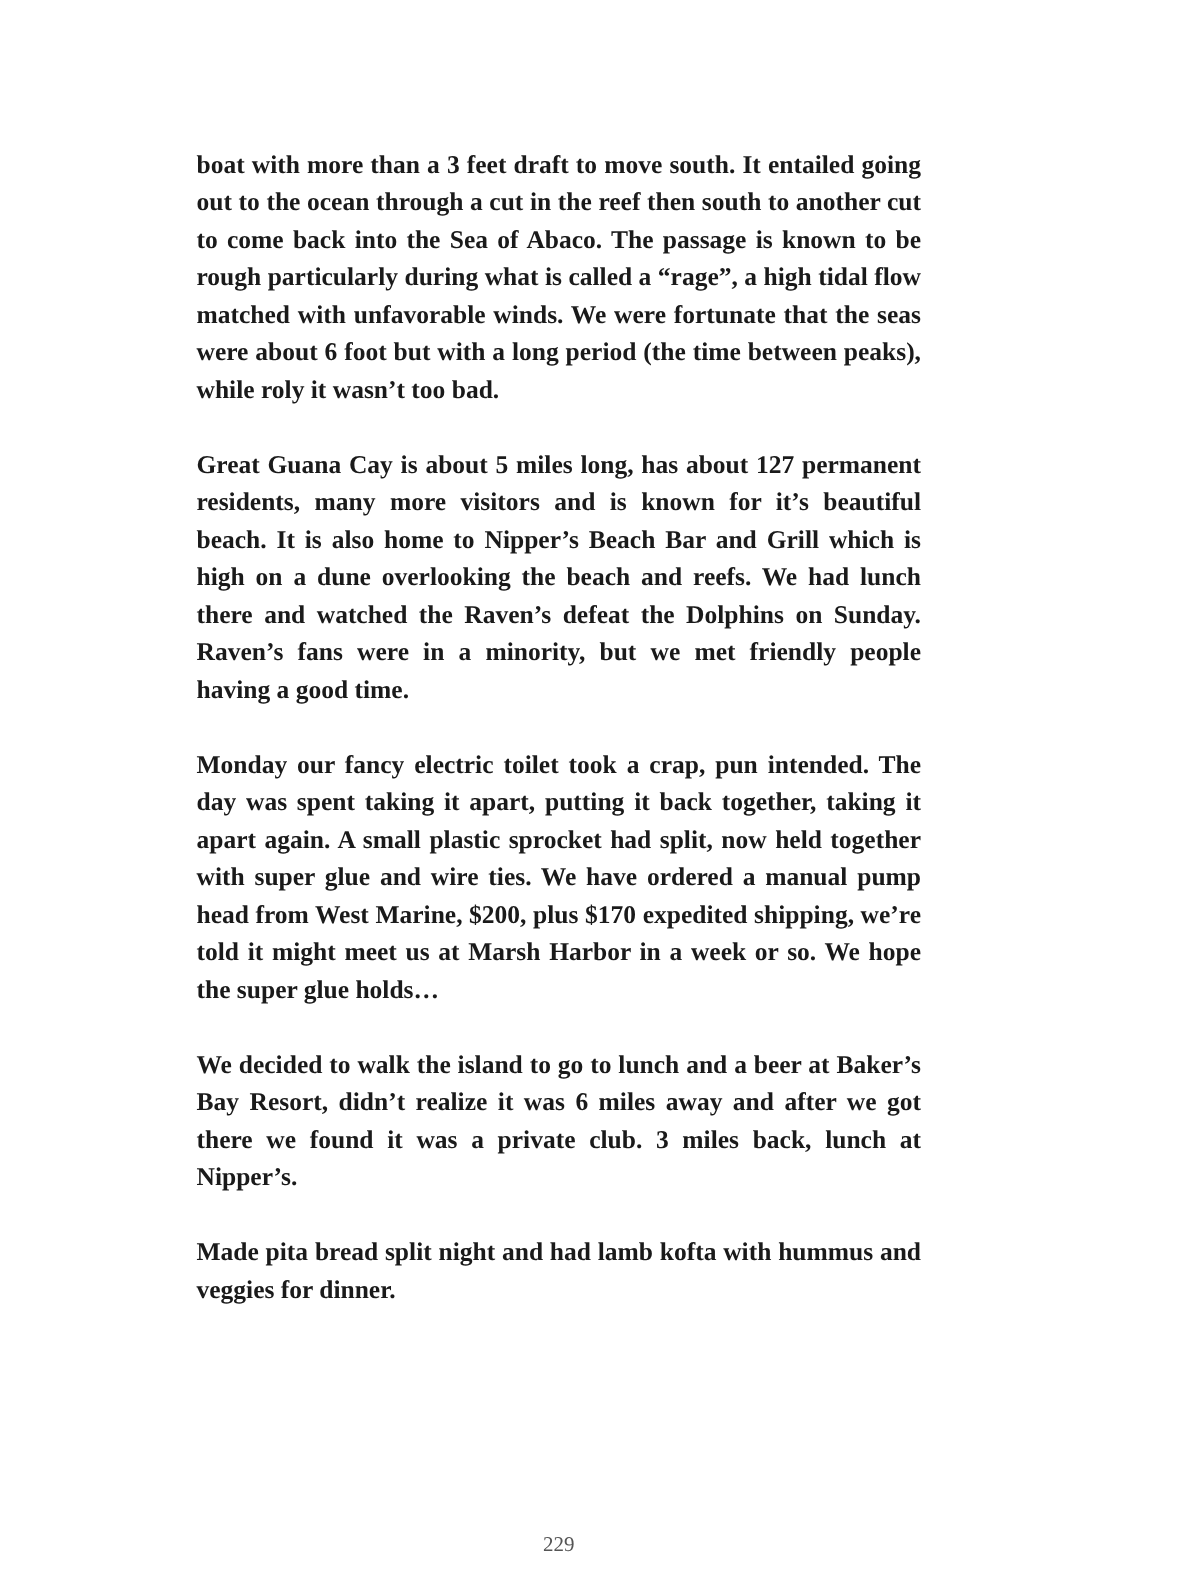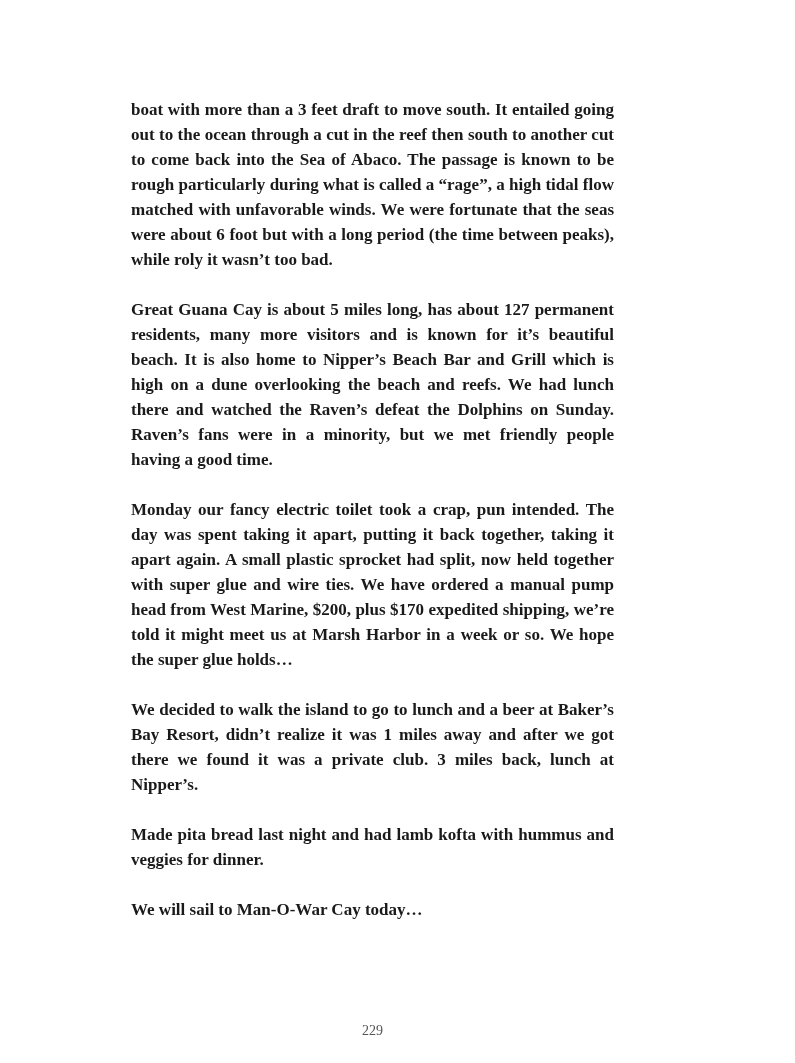--- a/index.html
+++ b/index.html
@@ -44,18 +44,17 @@
   }
 </style>
 </head>
 <body>
 
 <div class="page">
   <div class="text-block">
     <p>boat with more than a 3 feet draft to move south. It entailed going out to the ocean through a cut in the reef then south to another cut to come back into the Sea of Abaco. The passage is known to be rough particularly during what is called a “rage”, a high tidal flow matched with unfavorable winds. We were fortunate that the seas were about 6 foot but with a long period (the time between peaks), while roly it wasn’t too bad.</p>
     <p>Great Guana Cay is about 5 miles long, has about 127 permanent residents, many more visitors and is known for it’s beautiful beach. It is also home to Nipper’s Beach Bar and Grill which is high on a dune overlooking the beach and reefs. We had lunch there and watched the Raven’s defeat the Dolphins on Sunday. Raven’s fans were in a minority, but we met friendly people having a good time.</p>
     <p>Monday our fancy electric toilet took a crap, pun intended. The day was spent taking it apart, putting it back together, taking it apart again. A small plastic sprocket had split, now held together with super glue and wire ties. We have ordered a manual pump head from West Marine, $200, plus $170 expedited shipping, we’re told it might meet us at Marsh Harbor in a week or so. We hope the super glue holds…</p>
-    <p>We decided to walk the island to go to lunch and a beer at Baker’s Bay Resort, didn’t realize it was 1 miles away and after we got there we found it was a private club. 3 miles back, lunch at Nipper’s.</p>
-    <p>Made pita bread last night and had lamb kofta with hummus and veggies for dinner.</p>
-    <p>We will sail to Man-O-War Cay today…</p>
+    <p>We decided to walk the island to go to lunch and a beer at Baker’s Bay Resort, didn’t realize it was 6 miles away and after we got there we found it was a private club. 3 miles back, lunch at Nipper’s.</p>
+    <p>Made pita bread split night and had lamb kofta with hummus and veggies for dinner.</p>
   </div>
   <div class="page-number">229</div>
 </div>
 
 </body></html>

